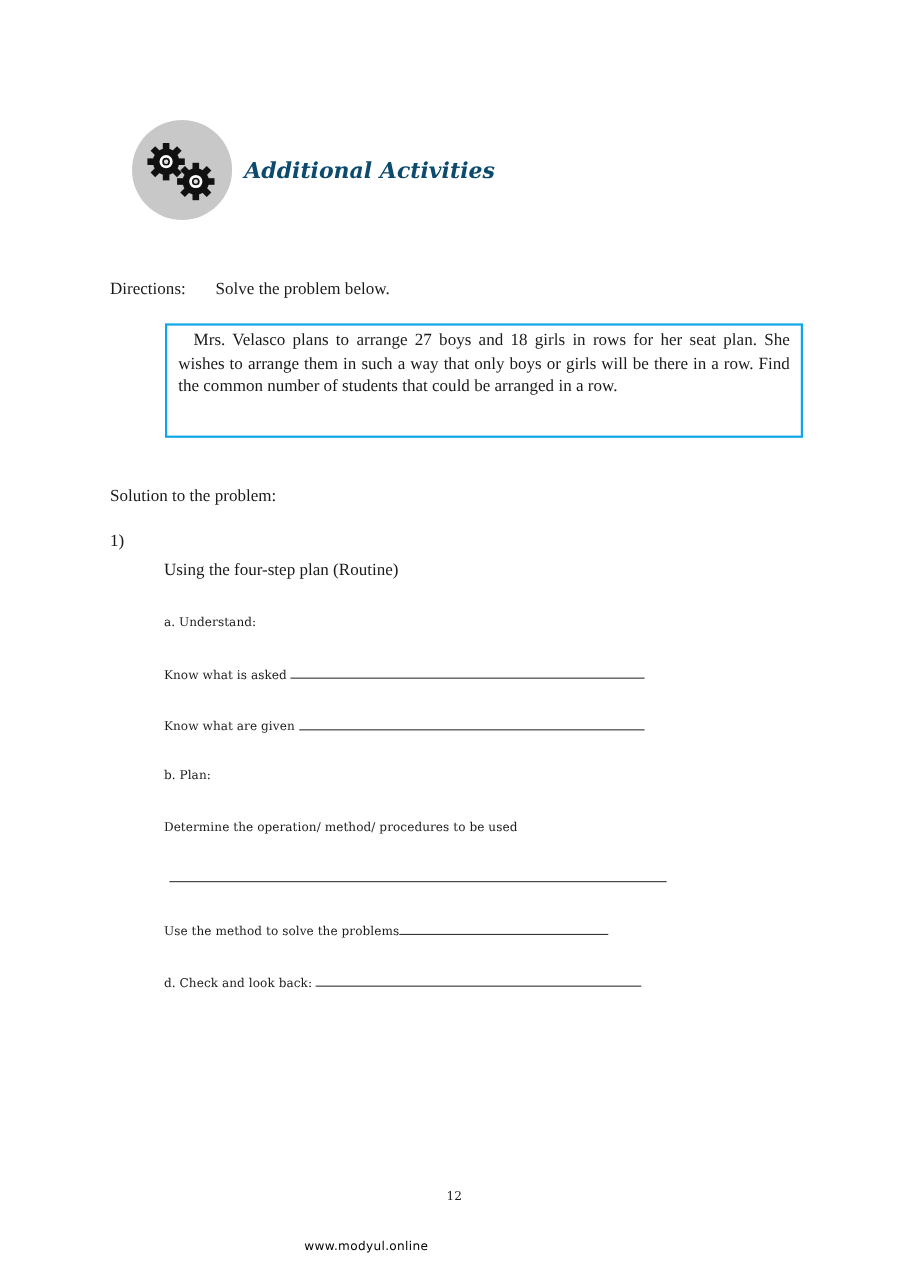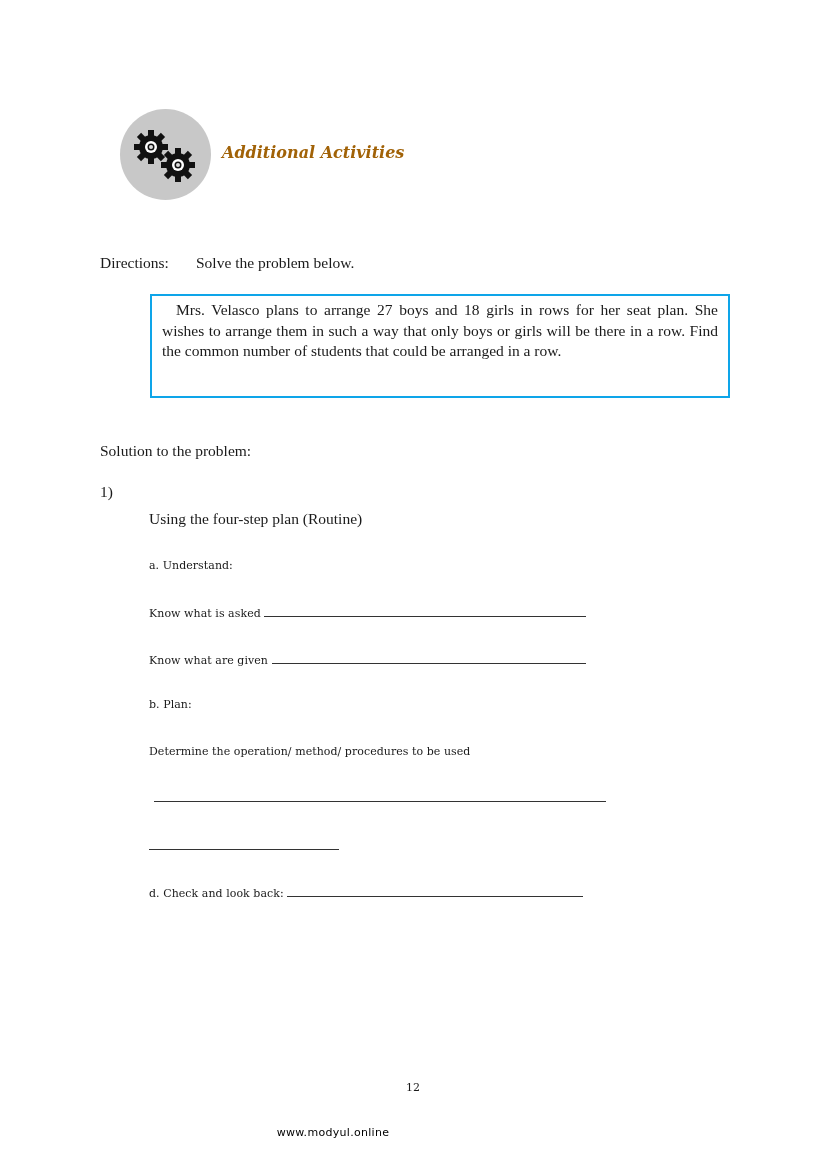--- a/index.html
+++ b/index.html
@@ -13,21 +13,21 @@
     .bookman { font-family: "DejaVu Serif", "Liberation Serif", serif; font-size: 11px; letter-spacing: 0.05px; }
 
     .header-icon {
       left: 120px; top: 109px; width: 91px; height: 91px; border-radius: 50%;
       background: #c8c8c8;
     }
     .header-icon svg { position: absolute; left: 0; top: 0; }
     .title {
       left: 222px; top: 143px;
       font-family: "DejaVu Serif", "Liberation Serif", serif;
-      font-weight: bold; font-style: italic; font-size: 16px; color: #a16207;
+      font-weight: bold; font-style: italic; font-size: 20px; color: #0c4a6e;
     }
     .directions { left: 100px; top: 254px; }
     .directions .lbl { display: inline-block; width: 96px; }
 
     .problem-box {
       left: 150px; top: 294px; width: 556px; height: 90px;
       border: 2px solid #0ea5e9; padding: 4px 10px 6px 10px;
     }
     .problem-box p {
       margin: 0; text-align: justify; text-indent: 14px;
@@ -102,21 +102,21 @@
   <div class="bookman">
     <span>Know what are given</span>
     <span class="blank" style="width:314px"></span>
   </div>
   <div class="bookman">b.  Plan:</div>
   <div class="bookman">Determine the operation/ method/ procedures to be used</div>
   <div class="bookman">
     <span class="blank" style="width:452px; margin-left:5px; height:10px"></span>
   </div>
   <div class="bookman">
-    <span class="blank" style="width:190px"></span>
+    <span>Use the method to solve the problems</span><span class="blank" style="width:190px"></span>
   </div>
   <div class="bookman">
     <span>d.  Check and look back:</span>
     <span class="blank" style="width:296px"></span>
   </div>
 </div>
 
 <div class="abs page-num bookman">12</div>
 <div class="abs watermark">www.modyul.online</div>
 

